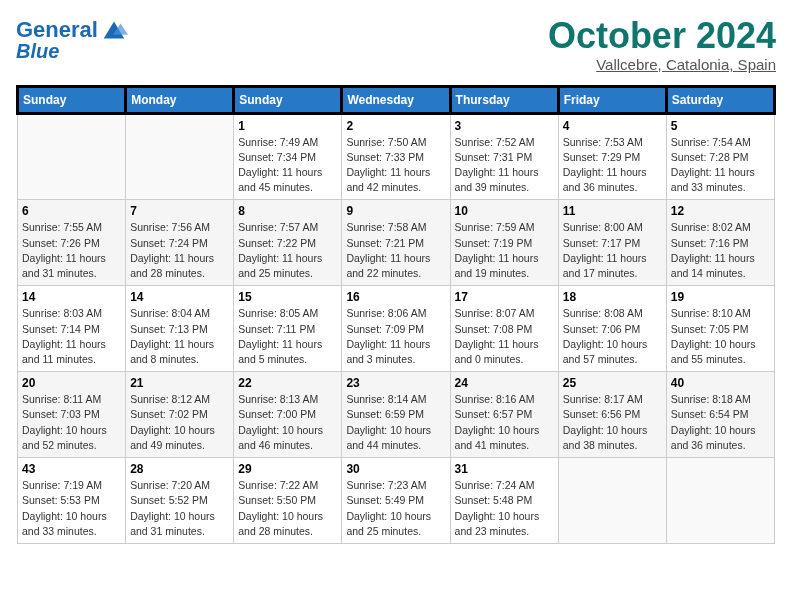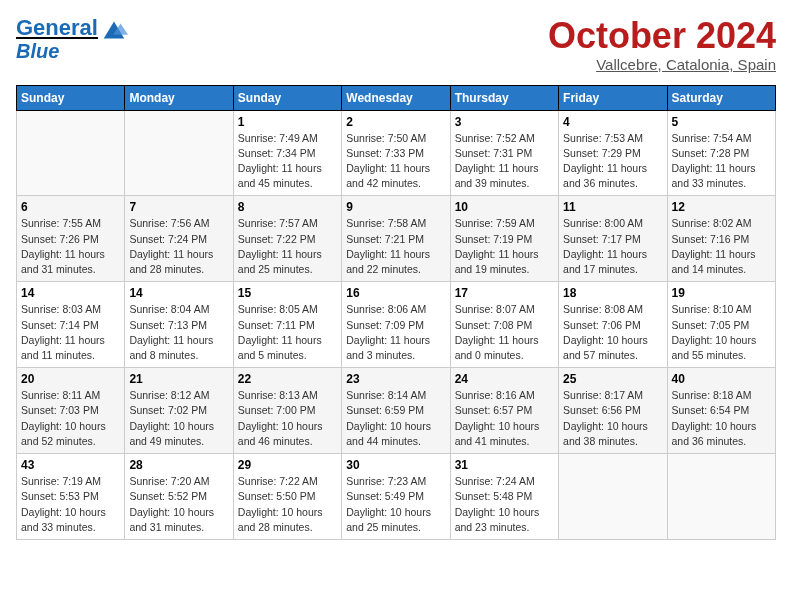--- a/index.html
+++ b/index.html
@@ -33,39 +33,39 @@
       width: 28px;
       height: 28px;
       margin-left: 2px;
     }
     .title-block {
       text-align: right;
     }
     .month-title {
       font-size: 36px;
       font-weight: bold;
-      color: #b91c1c;
+      color: #0f766e;
       line-height: 1.1;
     }
     .location {
       font-size: 15px;
       color: #555;
       text-decoration: underline;
     }
     table {
       width: 100%;
       border-collapse: collapse;
       font-size: 11px;
     }
     thead tr th {
       background-color: #2878c8;
       color: #fff;
       font-weight: bold;
       padding: 5px 4px;
-      border: 1px solid #000000;
+      border: 3px solid #000000;
       text-align: left;
       font-size: 12px;
     }
     tbody tr td {
       border: 1px solid #ccc;
       vertical-align: top;
       padding: 4px 4px;
       min-height: 70px;
       background: #fff;
       width: calc(100% / 7);
@@ -87,21 +87,21 @@
     .empty-cell {
       background: #f9f9f9;
     }
   </style>
 </head>
 <body>
 
 <div class="header">
   <div class="logo">
     <div>
-      <div style="display:flex;align-items:flex-start;text-decoration:underline;">
+      <div style="display:flex;align-items:center;">
         <span class="logo-text">
           <span>General</span>
         </span>
         <svg class="logo-icon" viewBox="0 0 30 30">
           <polygon points="4,24 15,6 26,24" fill="#1a6ab5"></polygon>
           <polygon points="14,20 22,8 30,20" fill="#4a90d9" opacity="0.7"></polygon>
         </svg>
       </div>
       <div class="logo-text" style="color:#1a6ab5; font-size:20px; margin-top:-4px;font-style:italic;">Blue</div>
     </div>

